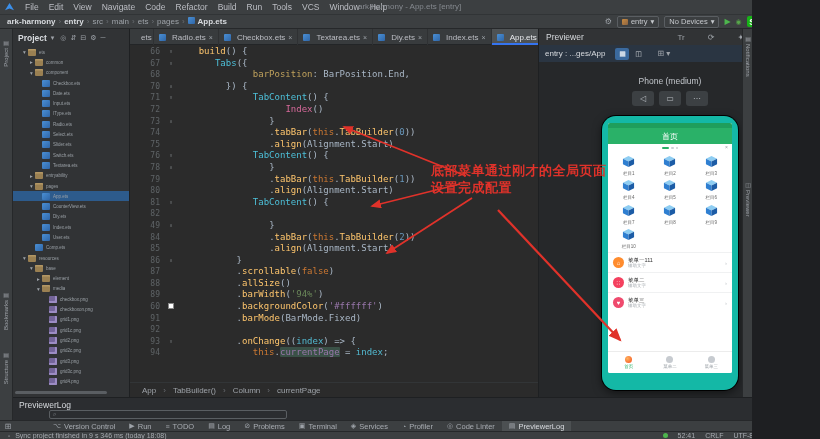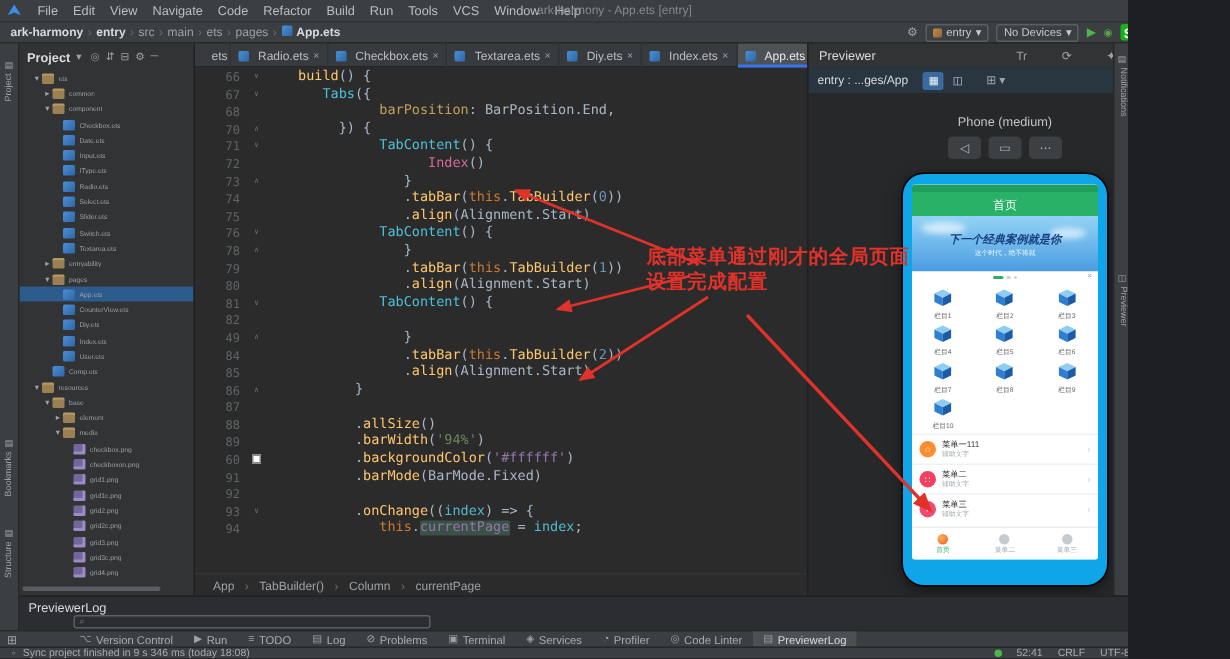--- a/index.html
+++ b/index.html
@@ -89,21 +89,21 @@
           font-size:7px;color:#cfd2d6;}
   .pv-tog.active{background:#3b6a9e;color:#fff;}
   #pv-layout{display:flex;align-items:center;gap:2px;margin-left:8px;color:#9da2a8;font-size:8px;}
   #pv-zooms{margin-left:auto;display:flex;align-items:center;gap:6px;color:#9da2a8;font-size:8px;}
   .z11{font-size:6.5px;}
   #pv-device-label{position:absolute;left:63px;top:47px;width:136px;text-align:center;font-size:8.5px;color:#c2c6cb;}
   #pv-controls{position:absolute;left:63px;top:62px;width:136px;display:flex;justify-content:center;gap:5px;}
   .pv-btn{width:22px;height:15px;background:#3c4043;border-radius:3px;display:flex;align-items:center;
           justify-content:center;color:#b6bac0;font-size:8px;}
   
-  #phone{position:absolute;left:63px;top:87px;width:136px;height:274px;background:#0ea5e9;border-radius:14px;
+  #phone{position:absolute;left:63px;top:87px;width:136px;height:274px;background:#14b8a6;border-radius:14px;
          box-shadow:0 0 0 1px #000,0 3px 10px rgba(0,0,0,.55);}
   #screen{position:absolute;left:6px;top:7px;width:124px;height:250px;background:#fff;border-radius:2px;
           overflow:hidden;display:flex;flex-direction:column;}
   .ph-status{height:5px;background:#1f9e5c;flex:none;}
   .ph-header{height:16px;background:#2ab168;color:#fff;font-size:8px;display:flex;align-items:center;
              justify-content:center;flex:none;}
   .ph-banner{height:37px;flex:none;background:linear-gradient(180deg,#93d2f6,#4a9de0);position:relative;
              display:flex;flex-direction:column;align-items:center;justify-content:center;overflow:hidden;}
   .ph-banner::before,.ph-banner::after{content:"";position:absolute;background:rgba(255,255,255,.65);
              border-radius:50%;filter:blur(2px);}
@@ -482,21 +482,21 @@
         <div class="cline"><span class="lnum">76</span><span class="fold">∨</span><span><span class="tk df">              </span><span class="tk cp">TabContent</span><span class="tk df">() {</span></span></div>
         <div class="cline"><span class="lnum">78</span><span class="fold">∧</span><span><span class="tk df">                 </span><span class="tk df">}</span></span></div>
         <div class="cline"><span class="lnum">79</span><span class="fold"></span><span><span class="tk df">                 </span><span class="tk df">.</span><span class="tk fn">tabBar</span><span class="tk df">(</span><span class="tk kw">this</span><span class="tk df">.</span><span class="tk fn">TabBuilder</span><span class="tk df">(</span><span class="tk nu">1</span><span class="tk df">))</span></span></div>
         <div class="cline"><span class="lnum">80</span><span class="fold"></span><span><span class="tk df">                 </span><span class="tk df">.</span><span class="tk fn">align</span><span class="tk df">(</span><span class="tk df">Alignment</span><span class="tk df">.Start)</span></span></div>
         <div class="cline"><span class="lnum">81</span><span class="fold">∨</span><span><span class="tk df">              </span><span class="tk cp">TabContent</span><span class="tk df">() {</span></span></div>
         <div class="cline"><span class="lnum">82</span><span class="fold"></span></div>
         <div class="cline"><span class="lnum">49</span><span class="fold">∧</span><span><span class="tk df">                 </span><span class="tk df">}</span></span></div>
         <div class="cline"><span class="lnum">84</span><span class="fold"></span><span><span class="tk df">                 </span><span class="tk df">.</span><span class="tk fn">tabBar</span><span class="tk df">(</span><span class="tk kw">this</span><span class="tk df">.</span><span class="tk fn">TabBuilder</span><span class="tk df">(</span><span class="tk nu">2</span><span class="tk df">))</span></span></div>
         <div class="cline"><span class="lnum">85</span><span class="fold"></span><span><span class="tk df">                 </span><span class="tk df">.</span><span class="tk fn">align</span><span class="tk df">(</span><span class="tk df">Alignment</span><span class="tk df">.Start)</span></span></div>
         <div class="cline"><span class="lnum">86</span><span class="fold">∧</span><span><span class="tk df">           </span><span class="tk df">}</span></span></div>
-        <div class="cline"><span class="lnum">87</span><span class="fold"></span></div>
+        <div class="cline"><span class="lnum">87</span><span class="fold"></span><span><span class="tk df">           </span><span class="tk df">.</span><span class="tk fn">scrollable</span><span class="tk df">(</span><span class="tk kw">false</span><span class="tk df">)</span></span></div>
         <div class="cline"><span class="lnum">88</span><span class="fold"></span><span><span class="tk df">           </span><span class="tk df">.</span><span class="tk fn">allSize</span><span class="tk df">()</span></span></div>
         <div class="cline"><span class="lnum">89</span><span class="fold"></span><span><span class="tk df">           </span><span class="tk df">.</span><span class="tk fn">barWidth</span><span class="tk df">(</span><span class="tk st">'94%'</span><span class="tk df">)</span></span></div>
         <div class="cline"><span class="lnum">60</span><span class="fold"><span class="chipbox"></span></span><span><span class="tk df">           </span><span class="tk df">.</span><span class="tk fn">backgroundColor</span><span class="tk df">(</span><span class="tk cl">'#ffffff'</span><span class="tk df">)</span></span></div>
         <div class="cline"><span class="lnum">91</span><span class="fold"></span><span><span class="tk df">           </span><span class="tk df">.</span><span class="tk fn">barMode</span><span class="tk df">(</span><span class="tk df">BarMode</span><span class="tk df">.Fixed)</span></span></div>
         <div class="cline"><span class="lnum">92</span><span class="fold"></span></div>
         <div class="cline"><span class="lnum">93</span><span class="fold">∨</span><span><span class="tk df">           </span><span class="tk df">.</span><span class="tk fn">onChange</span><span class="tk df">((</span><span class="tk ix">index</span><span class="tk df">) =&gt; {</span></span></div>
         <div class="cline"><span class="lnum">94</span><span class="fold"></span><span><span class="tk df">              </span><span class="tk kw">this</span><span class="tk df">.</span><span class="tk hl">currentPage</span><span class="tk df"> = </span><span class="tk ix">index</span><span class="tk df">;</span></span></div>
       </div>
     <div id="ebread">
         <span>App</span>
@@ -542,24 +542,20 @@
     <div id="pv-controls">
         <span class="pv-btn">◁</span>
         <span class="pv-btn">▭</span>
         <span class="pv-btn">⋯</span>
       </div>
 
     <div id="phone">
       <div id="screen">
         <div class="ph-status"></div>
         <div class="ph-header">首页</div>
-        <div class="ph-banner">
-          <span class="banner1">下一个经典案例就是你</span>
-          <span class="banner2">这个时代，绝不将就</span>
-        </div>
         <div class="ph-dots">
           <span class="dotpill"></span>
           <span class="dot"></span>
           <span class="dot"></span>
           <span class="dots-x">×</span>
         </div>
         <div class="ph-grid" id="ph-grid">
             <div class="gcell">
               <span><svg width="13" height="13" viewBox="0 0 14 14">
                   <polygon points="7,1 13,4 7,7 1,4" fill="#8ecdf2"></polygon>

